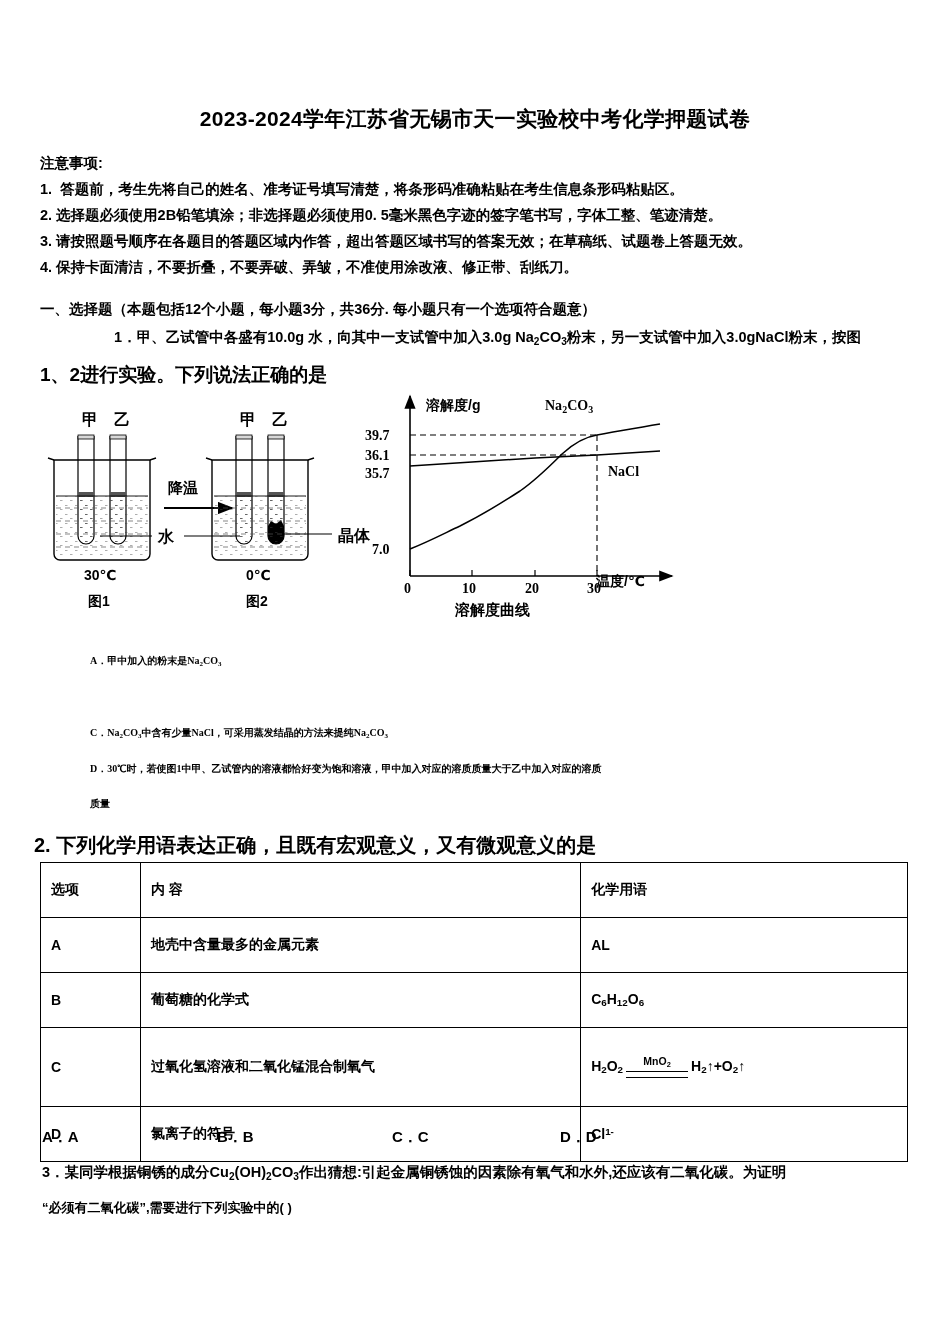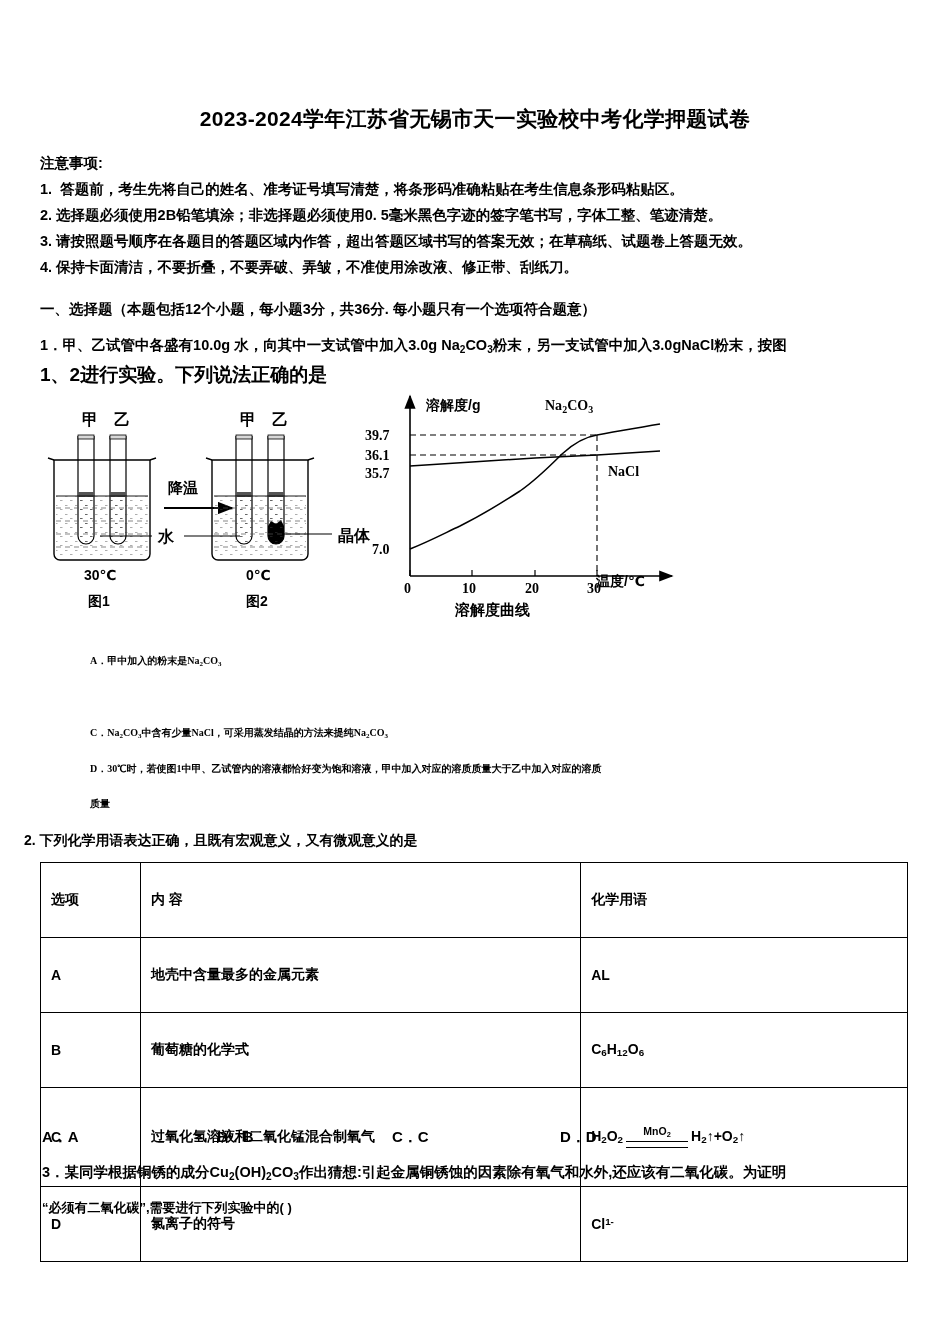--- a/index.html
+++ b/index.html
@@ -47,25 +47,26 @@
     position: absolute;
     left: 40px;
     top: 300px;
     width: 890px;
     font-size: 14.5px;
     font-weight: bold;
     font-family: "Liberation Sans", "DejaVu Sans", sans-serif;
   }
   .q1-line1 {
     position: absolute;
-    left: 40px; top: 336px;
+    left: 40px; top: 328px;
     width: 895px;
     font-size: 14.5px;
     font-weight: bold;
     font-family: "Liberation Sans", "DejaVu Sans", sans-serif;
+    text-align: center;
   }
   .q1-line2 {
     position: absolute;
     left: 40px; top: 362px;
     width: 895px;
     font-size: 19px;
     font-weight: bold;
     font-family: "Liberation Sans", "DejaVu Sans", sans-serif;
   }
   sub { font-size: 0.7em; vertical-align: -0.25em; }
@@ -90,40 +91,40 @@
     margin-left: 48px;
   }
   .optA { top: 654px; }
   .optB { top: 690px; }
   .optC { top: 726px; }
   .optD { top: 762px; }
   .optD2 { top: 797px; }
 
   .q2 {
     position: absolute;
-    left: 24px; top: 832px;
-    font-size: 14px;
+    left: 34px; top: 832px;
+    font-size: 20px;
     font-weight: bold;
     font-family: "Liberation Sans", "DejaVu Sans", sans-serif;
   }
 
   
   table.qtable {
     position: absolute;
     left: 40px;
     top: 862px;
     width: 868px;
     border-collapse: collapse;
     font-size: 14px;
     font-weight: bold;
     font-family: "Liberation Sans", "DejaVu Sans", sans-serif;
   }
   table.qtable td, table.qtable th {
     border: 1px solid #000;
-    padding: 16px 10px;
+    padding: 6px 10px;
     text-align: left;
     vertical-align: middle;
     font-weight: bold;
   }
   .col-opt { width: 85px; }
   .col-content { width: 457px; }
   .col-term { width: 320px; }
   .r-head td { height: 42px; }
   .r-a td { height: 42px; }
   .r-b td { height: 42px; }

